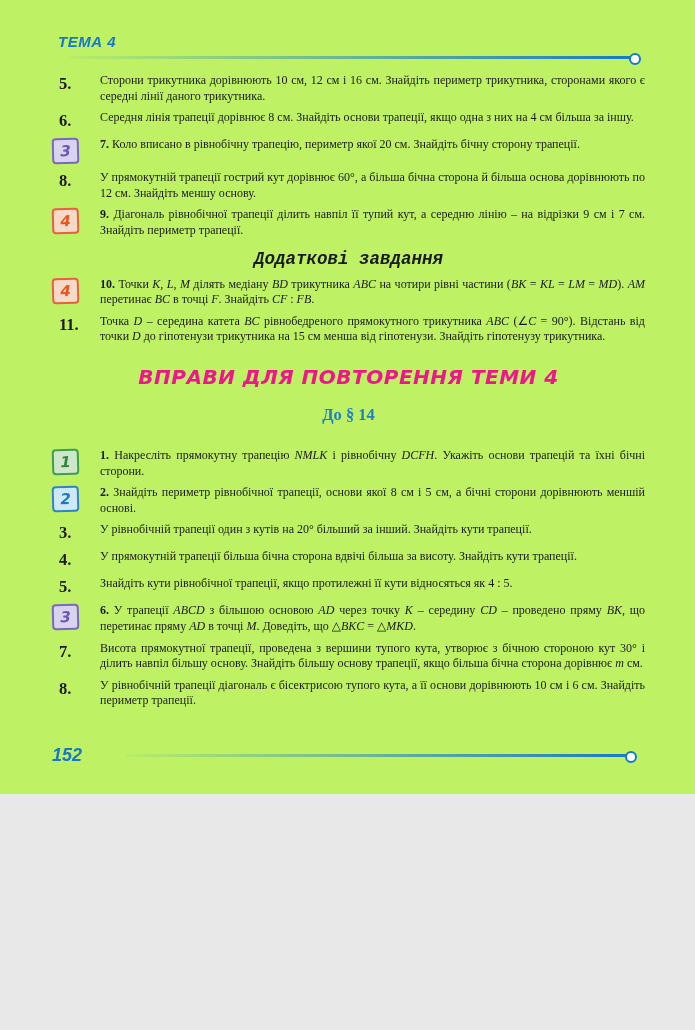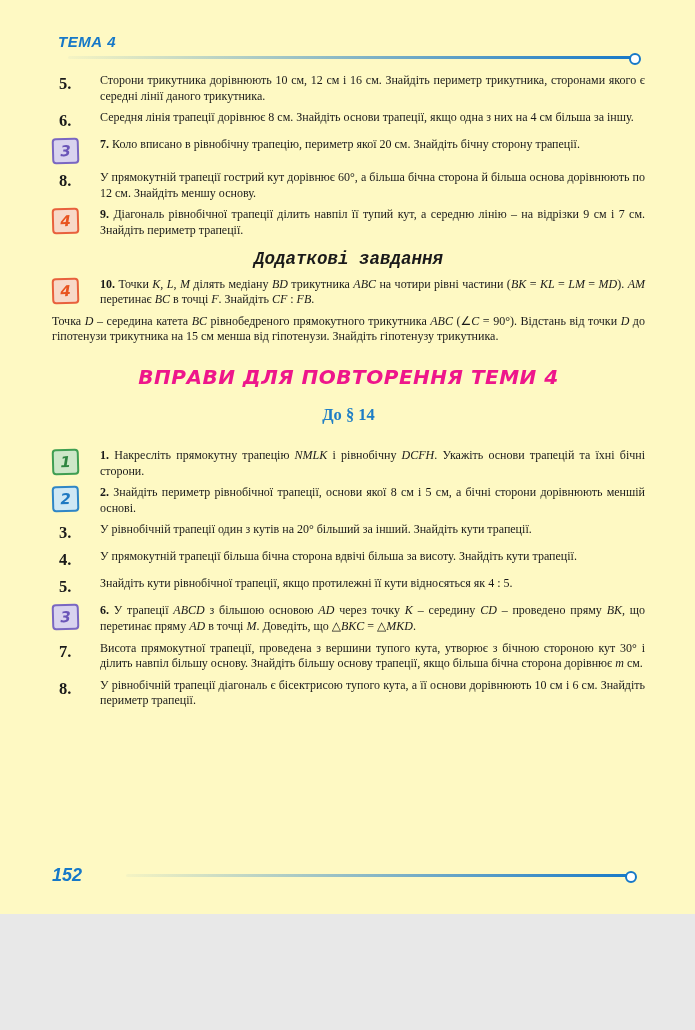--- a/index.html
+++ b/index.html
@@ -1,20 +1,20 @@
 <!DOCTYPE html>
 <html lang="uk"><head>
 <meta charset="utf-8">
 <style>
   html,body { margin:0; padding:0; background:#e8e8e8; }
   .page {
     position:relative;
-    width:695px; height:914px;
+    width:695px; height:794px;
     margin:0 auto;
-    background:#fef9c3;
+    background:#bef264;
     box-shadow:0 0 4px rgba(0,0,0,.25);
     overflow:hidden;
     font-family:"Liberation Serif", serif;
     color:#1a1a1a;
   }
   
   .header { padding:33px 52px 0 52px; }
   .topic-label {
     display:inline-block;
     margin-left:6px;
@@ -139,20 +139,21 @@
     <h3 class="extra-heading">Додаткові завдання</h3>
 
     <div class="problem">
       <span class="gutter">
           <span class="badge badge-orange">4</span>
         </span>
       <p class="ptext"><b class="num-inline">10.</b> <span>Точки <i>K</i>, <i>L</i>, <i>M</i> ділять медіану <i>BD</i> трикутника <i>ABC</i> на чотири рівні частини (<i>BK</i> = <i>KL</i> = <i>LM</i> = <i>MD</i>). <i>AM</i> перетинає <i>BC</i> в точці <i>F</i>. Знайдіть <i>CF</i> : <i>FB</i>.</span></p>
     </div>
 
     <div class="problem">
+      <span class="gutter"><span class="num">11.</span></span>
       <p class="ptext">Точка <i>D</i> – середина катета <i>BC</i> рівнобедреного прямокутного трикутника <i>ABC</i> (∠<i>C</i> = 90°). Відстань від точки <i>D</i> до гіпотенузи трикутника на 15 см менша від гіпотенузи. Знайдіть гіпотенузу трикутника.</p>
     </div>
 
     <h2 class="review-heading">ВПРАВИ ДЛЯ ПОВТОРЕННЯ ТЕМИ 4</h2>
     <h4 class="sub-heading">До § 14</h4>
 
     <div class="problem">
       <span class="gutter">
           <span class="badge badge-green">1</span>
         </span>

